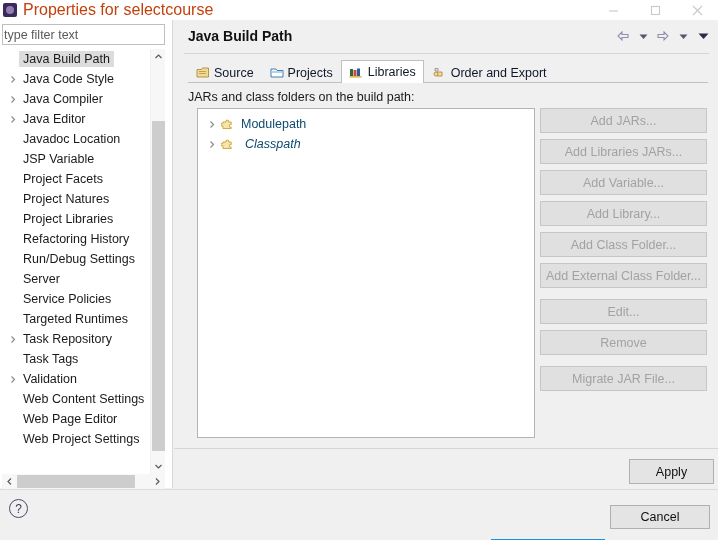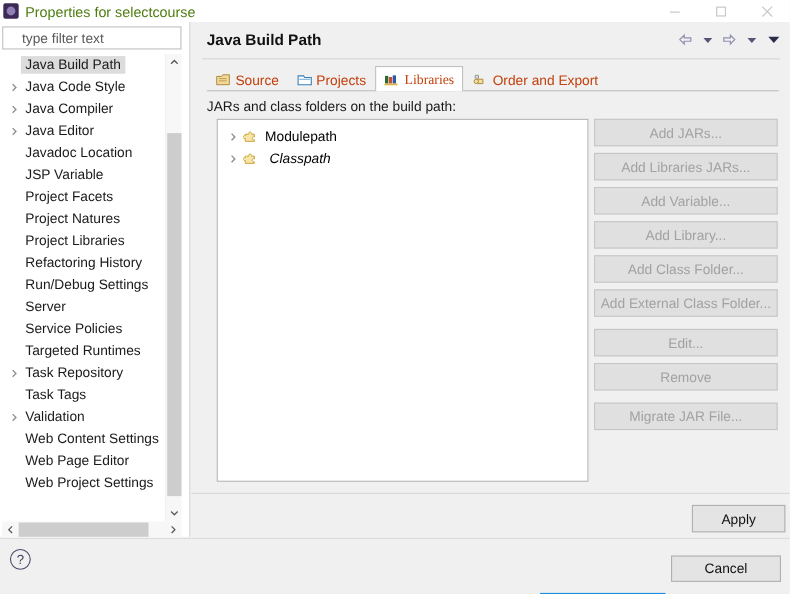--- a/index.html
+++ b/index.html
@@ -19,38 +19,38 @@
   }
   .title-icon {
     width: 14px; height: 14px; margin-left: 3px; margin-right: 6px;
     background: #3b2a56; border-radius: 2px; position: relative; flex: none;
   }
   .title-icon::before {
     content: ""; position: absolute; left: 3px; top: 3px;
     width: 8px; height: 8px; border-radius: 50%;
     background: #8f7fb5;
   }
-  .title-text { color: #4d7c0f; font-size: 13px; white-space: nowrap; }
+  .title-text { color: #c2410c; font-size: 16px; white-space: nowrap; }
   .win-btns { position: absolute; right: 0; top: 0; height: 20px; display: flex; }
   .win-btn {
     width: 42px; height: 20px; display: flex; align-items: center; justify-content: center;
     color: #c9c9c9;
   }
   .win-btn svg { display: block; }
 
   
   .left-panel {
     position: absolute; left: 0; top: 20px; width: 172px; height: 468px;
     background: #ffffff;
   }
   .filter-box {
     position: absolute; left: 2px; top: 4px; width: 163px; height: 21px;
     border: 1px solid #bfbfbf; background: #ffffff;
     font-family: "Liberation Sans", sans-serif; font-size: 12.5px;
-    padding: 0 17px; color: #737373; outline: none;
+    padding: 0 1px; color: #737373; outline: none;
   }
   .filter-box::placeholder { color: #5a5a5a; opacity: 1; }
 
   .tree-scroll {
     position: absolute; left: 2px; top: 29px; width: 163px; height: 440px;
     overflow: hidden;
   }
   .tree-list { position: absolute; left: 0; top: 0; width: 148px; }
   .tree-item {
     height: 20px; display: flex; align-items: center;
@@ -118,44 +118,44 @@
     background: #d5d5d5;
   }
 
   
   .tabs {
     position: absolute; left: 14px; top: 40px; height: 23px;
     display: flex; align-items: flex-end;
   }
   .tab {
     height: 22px; display: flex; align-items: center; gap: 4px;
-    padding: 0 7px; font-size: 12.5px; color: #c2410c;
+    padding: 0 7px; font-size: 12.5px; color: #0f172a;
     border: 1px solid transparent; border-bottom: none; white-space: nowrap;
   }
   .tab.active {
     background: #ffffff; border-color: #c0c0c0; height: 23px;
-    position: relative; z-index: 3; font-family: Liberation Serif, serif;
+    position: relative; z-index: 3;
   }
   .tabs-underline {
     position: absolute; left: 14px; top: 62px; width: 520px; height: 1px;
     background: #c0c0c0;
   }
 
   .field-label {
     position: absolute; left: 14px; top: 70px; font-size: 12.5px; color: #1a1a1a;
   }
 
   
   .jar-tree {
     position: absolute; left: 23px; top: 88px; width: 338px; height: 330px;
     background: #ffffff; border: 1px solid #b4b4b4;
   }
   .jar-row {
     height: 20px; display: flex; align-items: center; gap: 3px;
-    padding-left: 8px; font-size: 12.5px; color: #000000;
+    padding-left: 8px; font-size: 12.5px; color: #0c4a6e;
   }
   .jar-row .arrow { width: 12px; color: #8d8d8d; display: flex; justify-content: center; }
   .jar-row:first-child { margin-top: 5px; }
 
   
   .btn-col { position: absolute; left: 366px; top: 88px; width: 167px; }
   .sbtn {
     width: 167px; height: 25px; margin-bottom: 6px;
     background: #e0e0e0; border: 1px solid #c6c6c6;
     font-family: "Liberation Sans", sans-serif; font-size: 12.5px;

